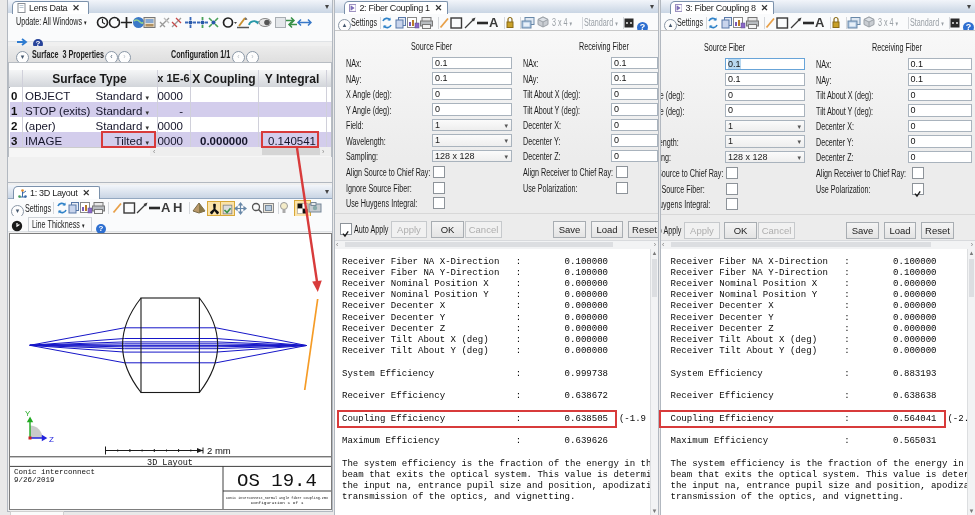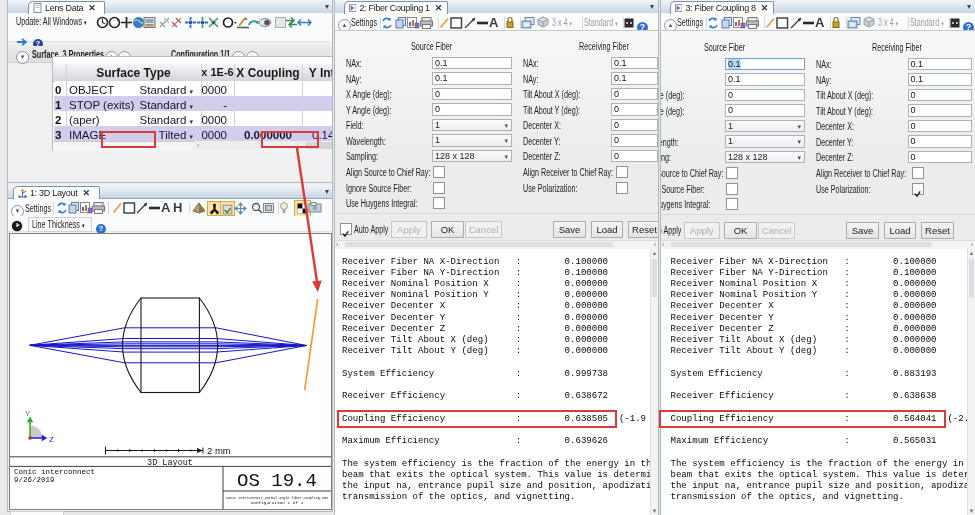--- a/index.html
+++ b/index.html
@@ -32,21 +32,21 @@
 .cell{position:absolute;font-size:11.5px;color:#15152a;white-space:nowrap;}
 .cell.b{font-weight:bold;color:#111;}
 .cell.r{text-align:right;}
 .dna{font-size:7px;color:#333;}
 </style>
 </head>
 <body>
 
 <div class="win" id="w1" style="left:8px;top:0;width:324px;height:183px;">
   <div class="tabbar"></div>
-  <div class="tab" style="left:20px;width:66px;">
+  <div class="tab" style="left:4px;width:66px;">
     <svg class="ic" width="9" height="10" viewBox="0 0 9 10">
         <rect x="1" y="0.5" width="7" height="9" fill="#fff" stroke="#8a8f96"></rect>
         <rect x="2.5" y="2" width="4" height="1" fill="#b9c6d2"></rect>
         <rect x="2.5" y="4" width="4" height="1" fill="#b9c6d2"></rect>
       </svg>
     <span>Lens Data</span>
       <span class="x">✕</span>
   </div>
   <div class="pin" style="right:3px;">▾</div>
   <div class="tbar" style="top:13px;height:17px;"></div>
@@ -129,21 +129,21 @@
 
   <div class="abs" style="left:0;top:46px;width:324px;height:16px;background:linear-gradient(#ececec,#dfdfdf);border-bottom:1px solid #cfcfcf;"></div>
   <div class="abs" style="left:8px;top:48px;"><span class="circbtn">▾</span></div>
   <div class="lbl" style="left:24px;top:49px;font-weight:bold;color:#222;">Surface&nbsp;&nbsp;3 Properties</div>
   <div class="abs" style="left:97px;top:48px;"><span class="circbtn">‹</span></div>
   <div class="abs" style="left:110px;top:48px;"><span class="circbtn" style="color:#b5bcc4;">›</span></div>
   <div class="lbl" style="left:163px;top:49px;font-weight:bold;color:#222;">Configuration 1/1</div>
   <div class="abs" style="left:224px;top:48px;"><span class="circbtn" style="color:#b5bcc4;">‹</span></div>
   <div class="abs" style="left:238px;top:48px;"><span class="circbtn" style="color:#b5bcc4;">›</span></div>
 
-  <div class="abs" id="ldtable" style="left:0;top:56px;width:324px;height:95px;background:#fff;border:1px solid #b7bcc2;box-sizing:border-box;margin-left:44px;">
+  <div class="abs" id="ldtable" style="left:0;top:62px;width:324px;height:95px;background:#fff;border:1px solid #b7bcc2;box-sizing:border-box;">
 
     <div class="abs" style="left:0;top:7px;width:322px;height:17px;background:linear-gradient(#f5f6f7,#d2d5da);border-bottom:1px solid #9aa0a8;"></div>
     <div class="abs" style="left:0;top:0;width:322px;height:7px;background:#fdfdfd;"></div>
     <div class="abs hdr" style="left:13px;top:9px;width:135px;">Surface Type</div>
     <div class="abs hdr" style="left:146px;top:9px;width:37px;font-size:11px;">x 1E-6</div>
     <div class="abs hdr" style="left:181px;top:9px;width:68px;">X Coupling</div>
     <div class="abs hdr" style="left:249px;top:9px;width:68px;">Y Integral</div>
 
     <div class="row" style="top:24px;background:#fff;"></div>
     <div class="row" style="top:39px;background:#d3cdec;"></div>

